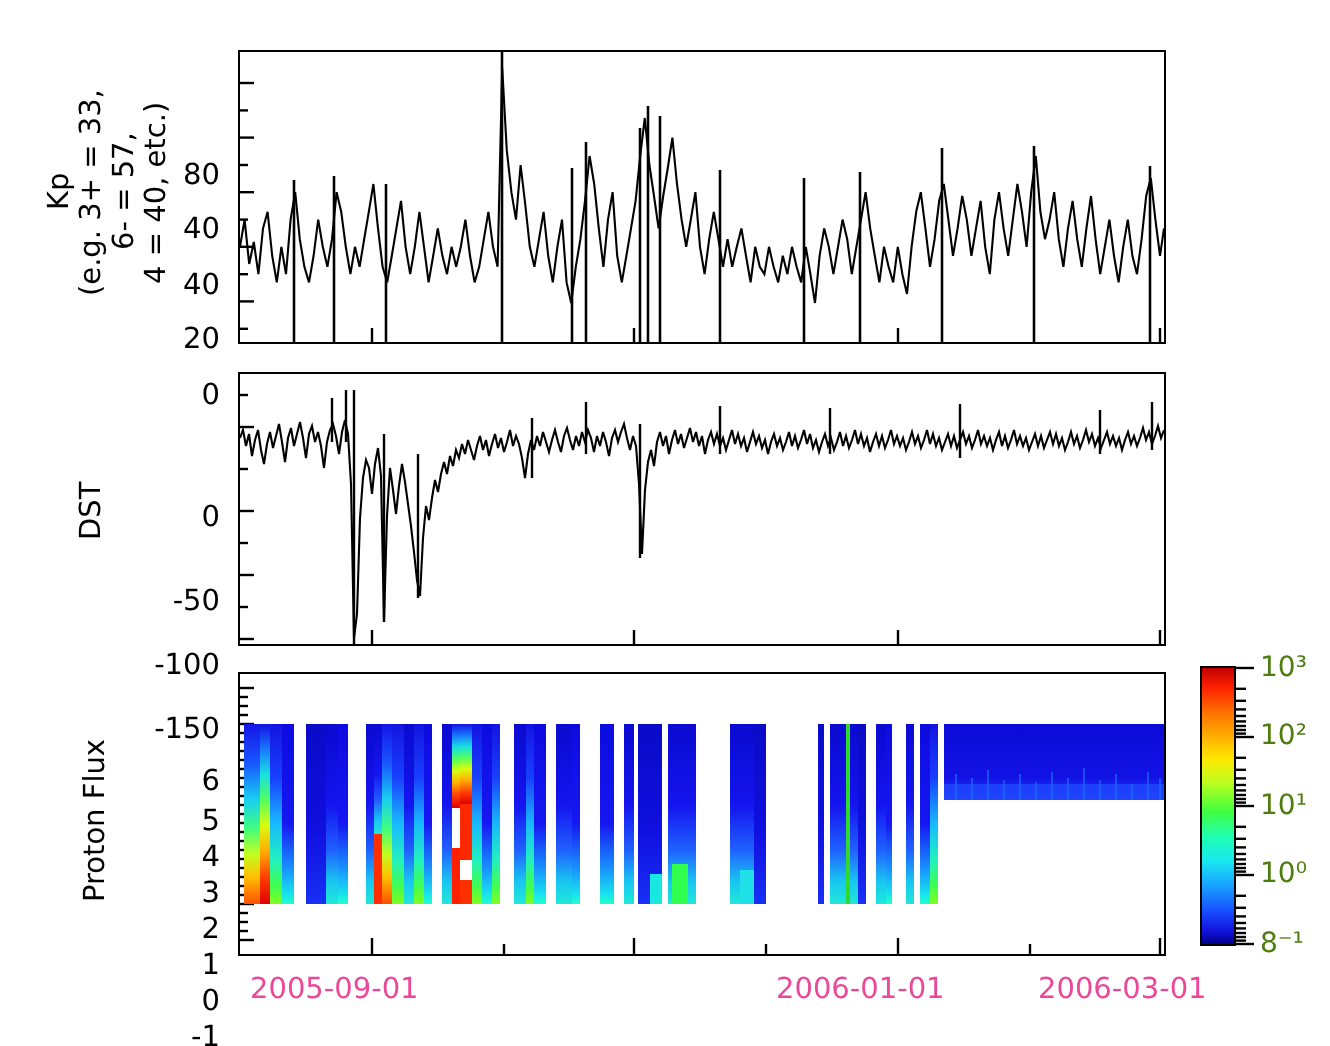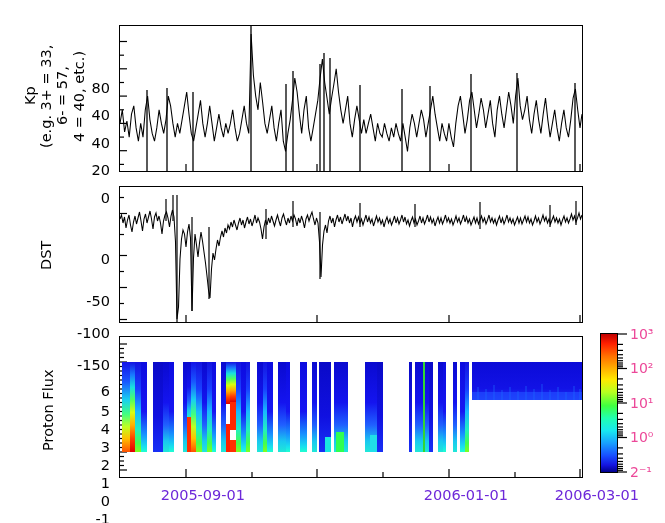--- a/index.html
+++ b/index.html
@@ -22,26 +22,26 @@
     font-size:14.5px;
     line-height:1.12;
     white-space:pre;
   }
   .ytick{
     position:absolute;text-align:right;color:#000;font-size:14.5px;
     transform:translateY(-50%);
     margin-top:48px;
   }
   .xtick{
-    position:absolute;text-align:right;color:#6d28d9;font-size:14.5px;
+    position:absolute;text-align:left;color:#ec4899;font-size:14.5px;
     transform:translateX(-50%);
   }
   .cbar{position:absolute;border:1px solid #000;box-sizing:border-box;}
   .cbtick{
-    position:absolute;color:#ec4899;font-size:14px;transform:translateY(-50%);
+    position:absolute;color:#4d7c0f;font-size:14px;transform:translateY(-50%);
     white-space:nowrap;
   }
 </style>
 </head>
 <body>
 
 <div id="root">
 
   <div class="ylabel" style="left:22px;top:20px;width:62px;height:152px;">Kp
 (e.g. 3+ = 33,
@@ -392,15 +392,15 @@
         <line x1="0" y1="133.5" x2="5" y2="133.5"></line>
       <line x1="0" y1="135.5" x2="5" y2="135.5"></line>
         <line x1="0" y1="137.3" x2="5" y2="137.3"></line>
     </g>
   </svg>
 
   <div class="cbtick" style="left:630px;top:334px;">10³</div>
   <div class="cbtick" style="left:630px;top:368px;">10²</div>
   <div class="cbtick" style="left:630px;top:403px;">10¹</div>
   <div class="cbtick" style="left:630px;top:437px;">10⁰</div>
-  <div class="cbtick" style="left:630px;top:472px;">2⁻¹</div>
+  <div class="cbtick" style="left:630px;top:472px;">8⁻¹</div>
 
 </div>
 
 </body></html>

